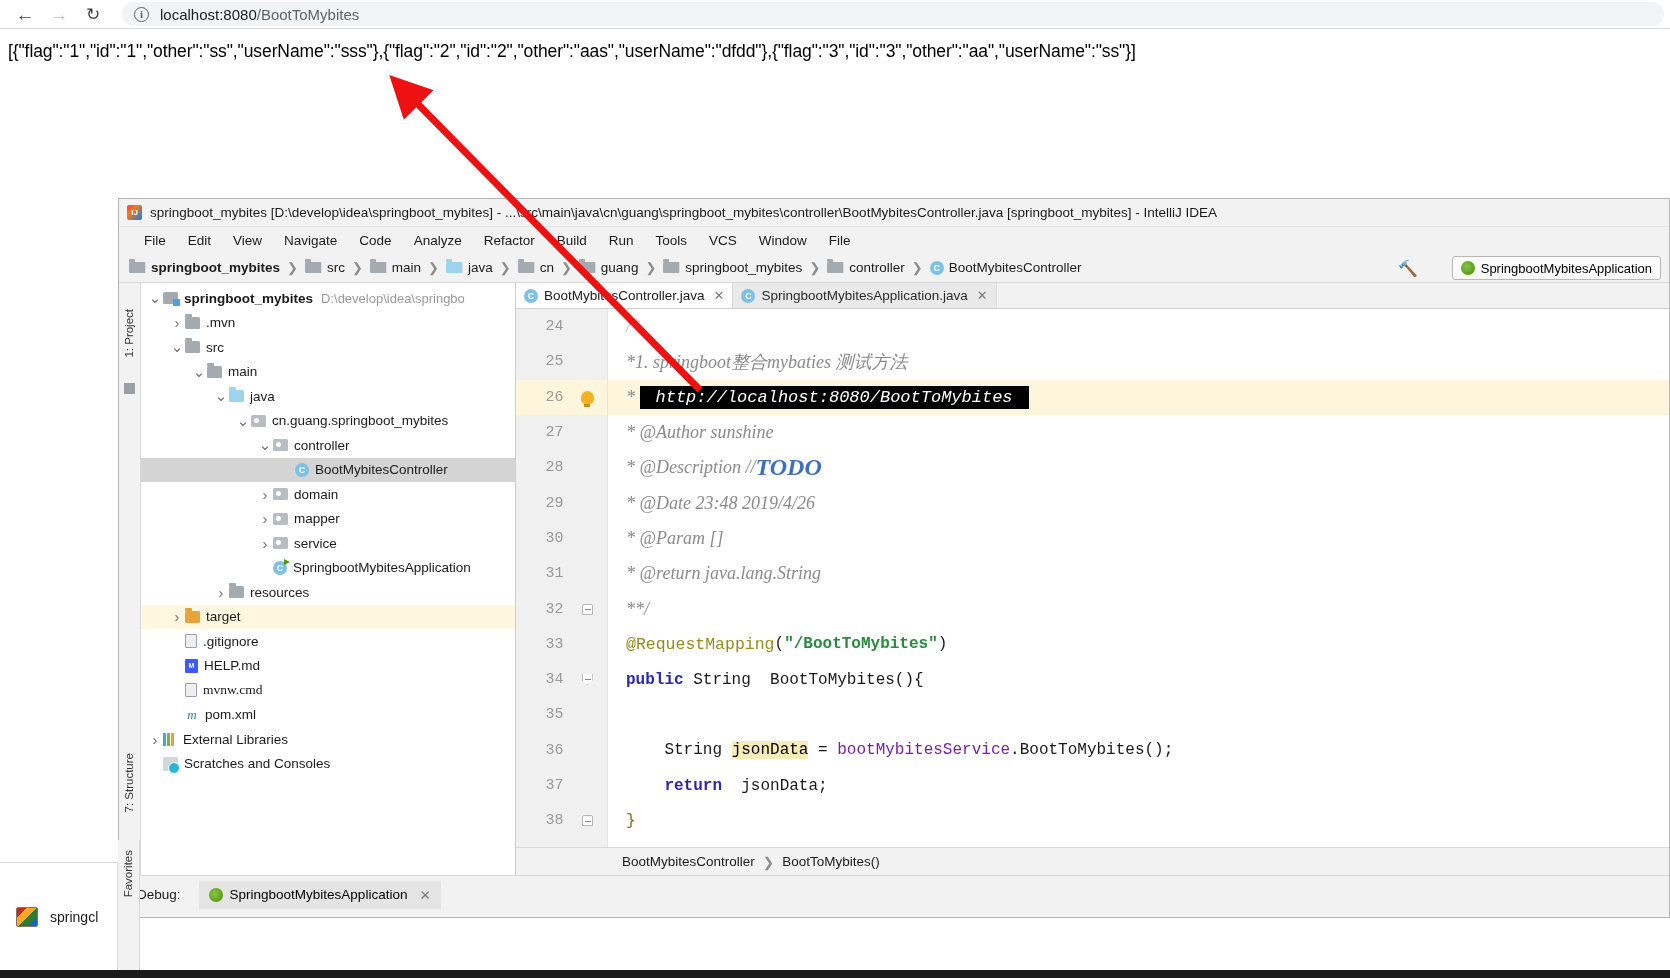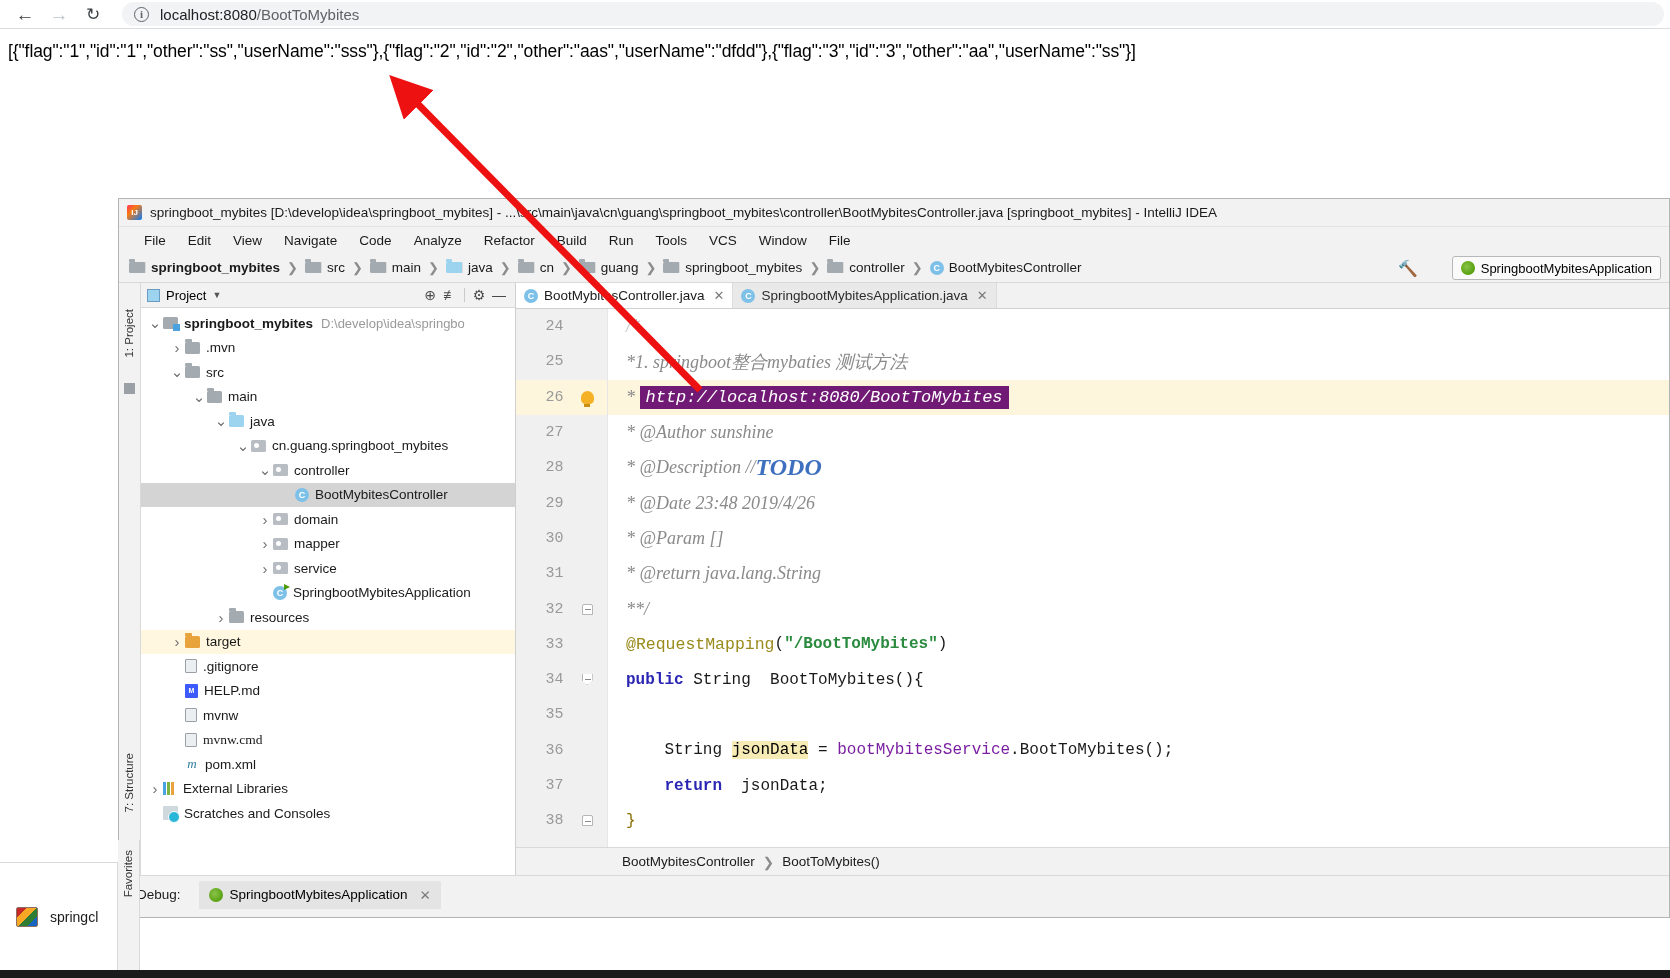--- a/index.html
+++ b/index.html
@@ -226,22 +226,22 @@
 
   .code {
     flex:1; position:relative; overflow:hidden;
     font-family:"Liberation Mono", monospace; font-size:16px;
   }
   .cline { height:35.3px; display:flex; align-items:center; white-space:pre; padding-left:18px; }
   .cline.cur { background:#fdf6dd; }
   .cmt { color:#8a8a8a; font-style:italic; font-family:"Liberation Serif", serif; font-size:18px;}
   .cmt-tag { color:#3f6fbf; font-style:italic; font-weight:bold; font-family:"Liberation Serif",serif; font-size:24px;}
   .sel-url {
-    background:#701a75; color:#ffffff; font-style:italic; font-family:"Liberation Mono", monospace;
-    font-size:17px; padding:2px 6px;
+    background:#000000; color:#ffffff; font-style:italic; font-family:"Liberation Mono", monospace;
+    font-size:17px; padding:2px 16px;
   }
   .anno { color:#9a8b1d; font-family:"Liberation Mono", monospace; font-size:16.5px; }
   .str { color:#2a8a3e; font-weight:bold; }
   .kw { color:#2b26b3; font-weight:bold; }
   .plain { color:#1a1a1a; }
   .field { color:#7b1fa2; }
   .hl-var { background:#f7ecb5; }
   .brace { color:#8a6d00; }
 
   .editor-status {
@@ -388,31 +388,20 @@
     <div class="ide-main">
 
       <div class="left-rail">
         <div class="rail-label project">1: Project</div>
         <div class="rail-sq a"></div>
         <div class="rail-label structure">7: Structure</div>
         <div class="rail-sq b"></div>
       </div>
 
       <div class="project-panel">
-        <div class="panel-head">
-          <span class="proj-ico"></span>
-          <span>Project</span>
-          <span class="caret">▼</span>
-          <span class="spacer"></span>
-          <span class="panel-icon">⊕</span>
-          <span class="panel-icon">≢</span>
-          <span class="panel-sep"></span>
-          <span class="panel-icon">⚙</span>
-          <span class="panel-icon">—</span>
-        </div>
         <div class="tree" id="project-tree">
             <div class="tnode" style="padding-left: 6px;">
               <span class="twist" style="font-size: 15px; line-height: 8px;">⌄</span>
               <span class="tico module"></span>
               <span class="tname bold">springboot_mybites</span>
               <span class="tpath">D:\develop\idea\springbo</span>
             </div>
             <div class="tnode" style="padding-left: 28px;">
               <span class="twist" style="font-size: 15px;">›</span>
               <span class="tico folder"></span>
@@ -480,25 +469,20 @@
             </div>
             <div class="tnode" style="padding-left: 28px;">
               <span class="twist"></span>
               <span class="tico file"></span>
               <span class="tname">.gitignore</span>
             </div>
             <div class="tnode" style="padding-left: 28px;">
               <span class="twist"></span>
               <span class="tico md">M</span>
               <span class="tname">HELP.md</span>
-            </div>
-            <div class="tnode" style="padding-left: 28px;">
-              <span class="twist"></span>
-              <span class="tico file"></span>
-              <span class="tname">mvnw</span>
             </div>
             <div class="tnode" style="padding-left: 28px; font-family: Liberation Serif, serif;">
               <span class="twist"></span>
               <span class="tico file"></span>
               <span class="tname">mvnw.cmd</span>
             </div>
             <div class="tnode" style="padding-left: 28px;">
               <span class="twist"></span>
               <span class="tico xmlm">m</span>
               <span class="tname">pom.xml</span>

